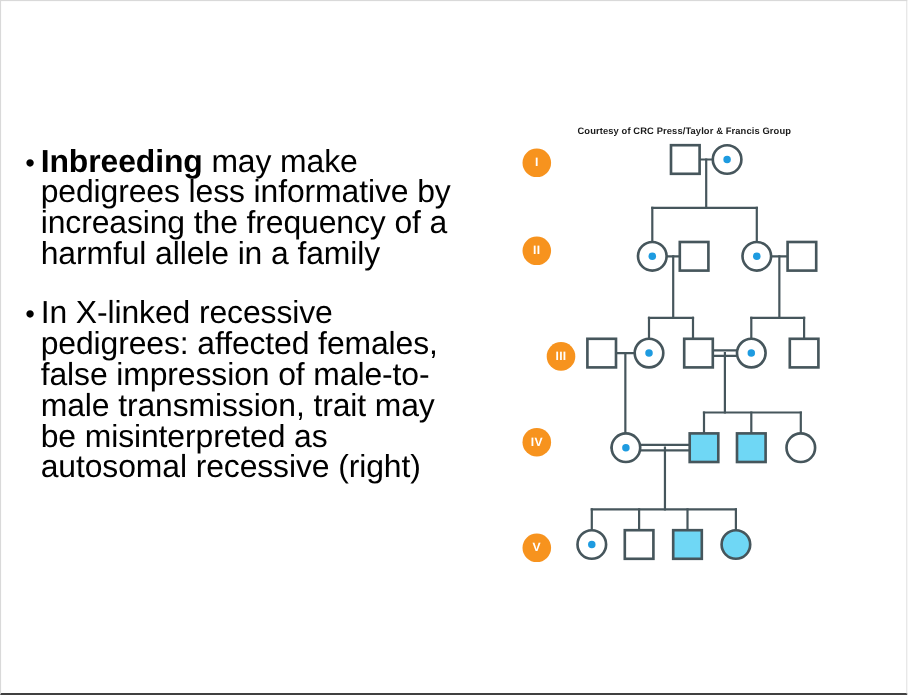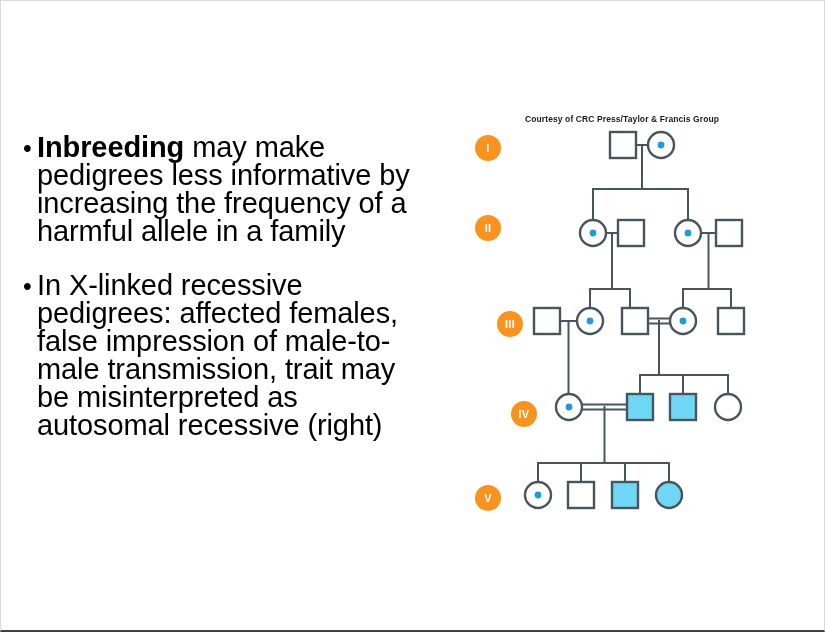--- a/index.html
+++ b/index.html
@@ -109,21 +109,21 @@
 
   </div>
 
   <div class="pedigree">
 
     <div class="courtesy">Courtesy of CRC Press/Taylor &amp; Francis Group</div>
 
     <div class="gen-label" style="left:12px; top:26px;">I</div>
     <div class="gen-label" style="left:12px; top:106px;">II</div>
     <div class="gen-label" style="left:12px; top:202px;margin-left:22px;">III</div>
-    <div class="gen-label" style="left:12px; top:292px;margin-left:36px;">IV</div>
+    <div class="gen-label" style="left:12px; top:280px;">IV</div>
     <div class="gen-label" style="left:12px; top:376px;">V</div>
 
     <svg class="ped-svg" id="ped-svg" width="345" height="420" viewBox="0 0 345 420">
         <line x1="173" y1="36" x2="185" y2="36" stroke="#46565c" stroke-width="2" stroke-linecap="square"></line>
         <line x1="179" y1="36" x2="179" y2="80" stroke="#46565c" stroke-width="2" stroke-linecap="square"></line>
         <line x1="130" y1="80" x2="225" y2="80" stroke="#46565c" stroke-width="2" stroke-linecap="square"></line>
         <line x1="130" y1="80" x2="130" y2="111" stroke="#46565c" stroke-width="2" stroke-linecap="square"></line>
         <line x1="225" y1="80" x2="225" y2="111" stroke="#46565c" stroke-width="2" stroke-linecap="square"></line>
         <line x1="143" y1="124" x2="155" y2="124" stroke="#46565c" stroke-width="2" stroke-linecap="square"></line>
         <line x1="149" y1="124" x2="149" y2="180" stroke="#46565c" stroke-width="2" stroke-linecap="square"></line>

